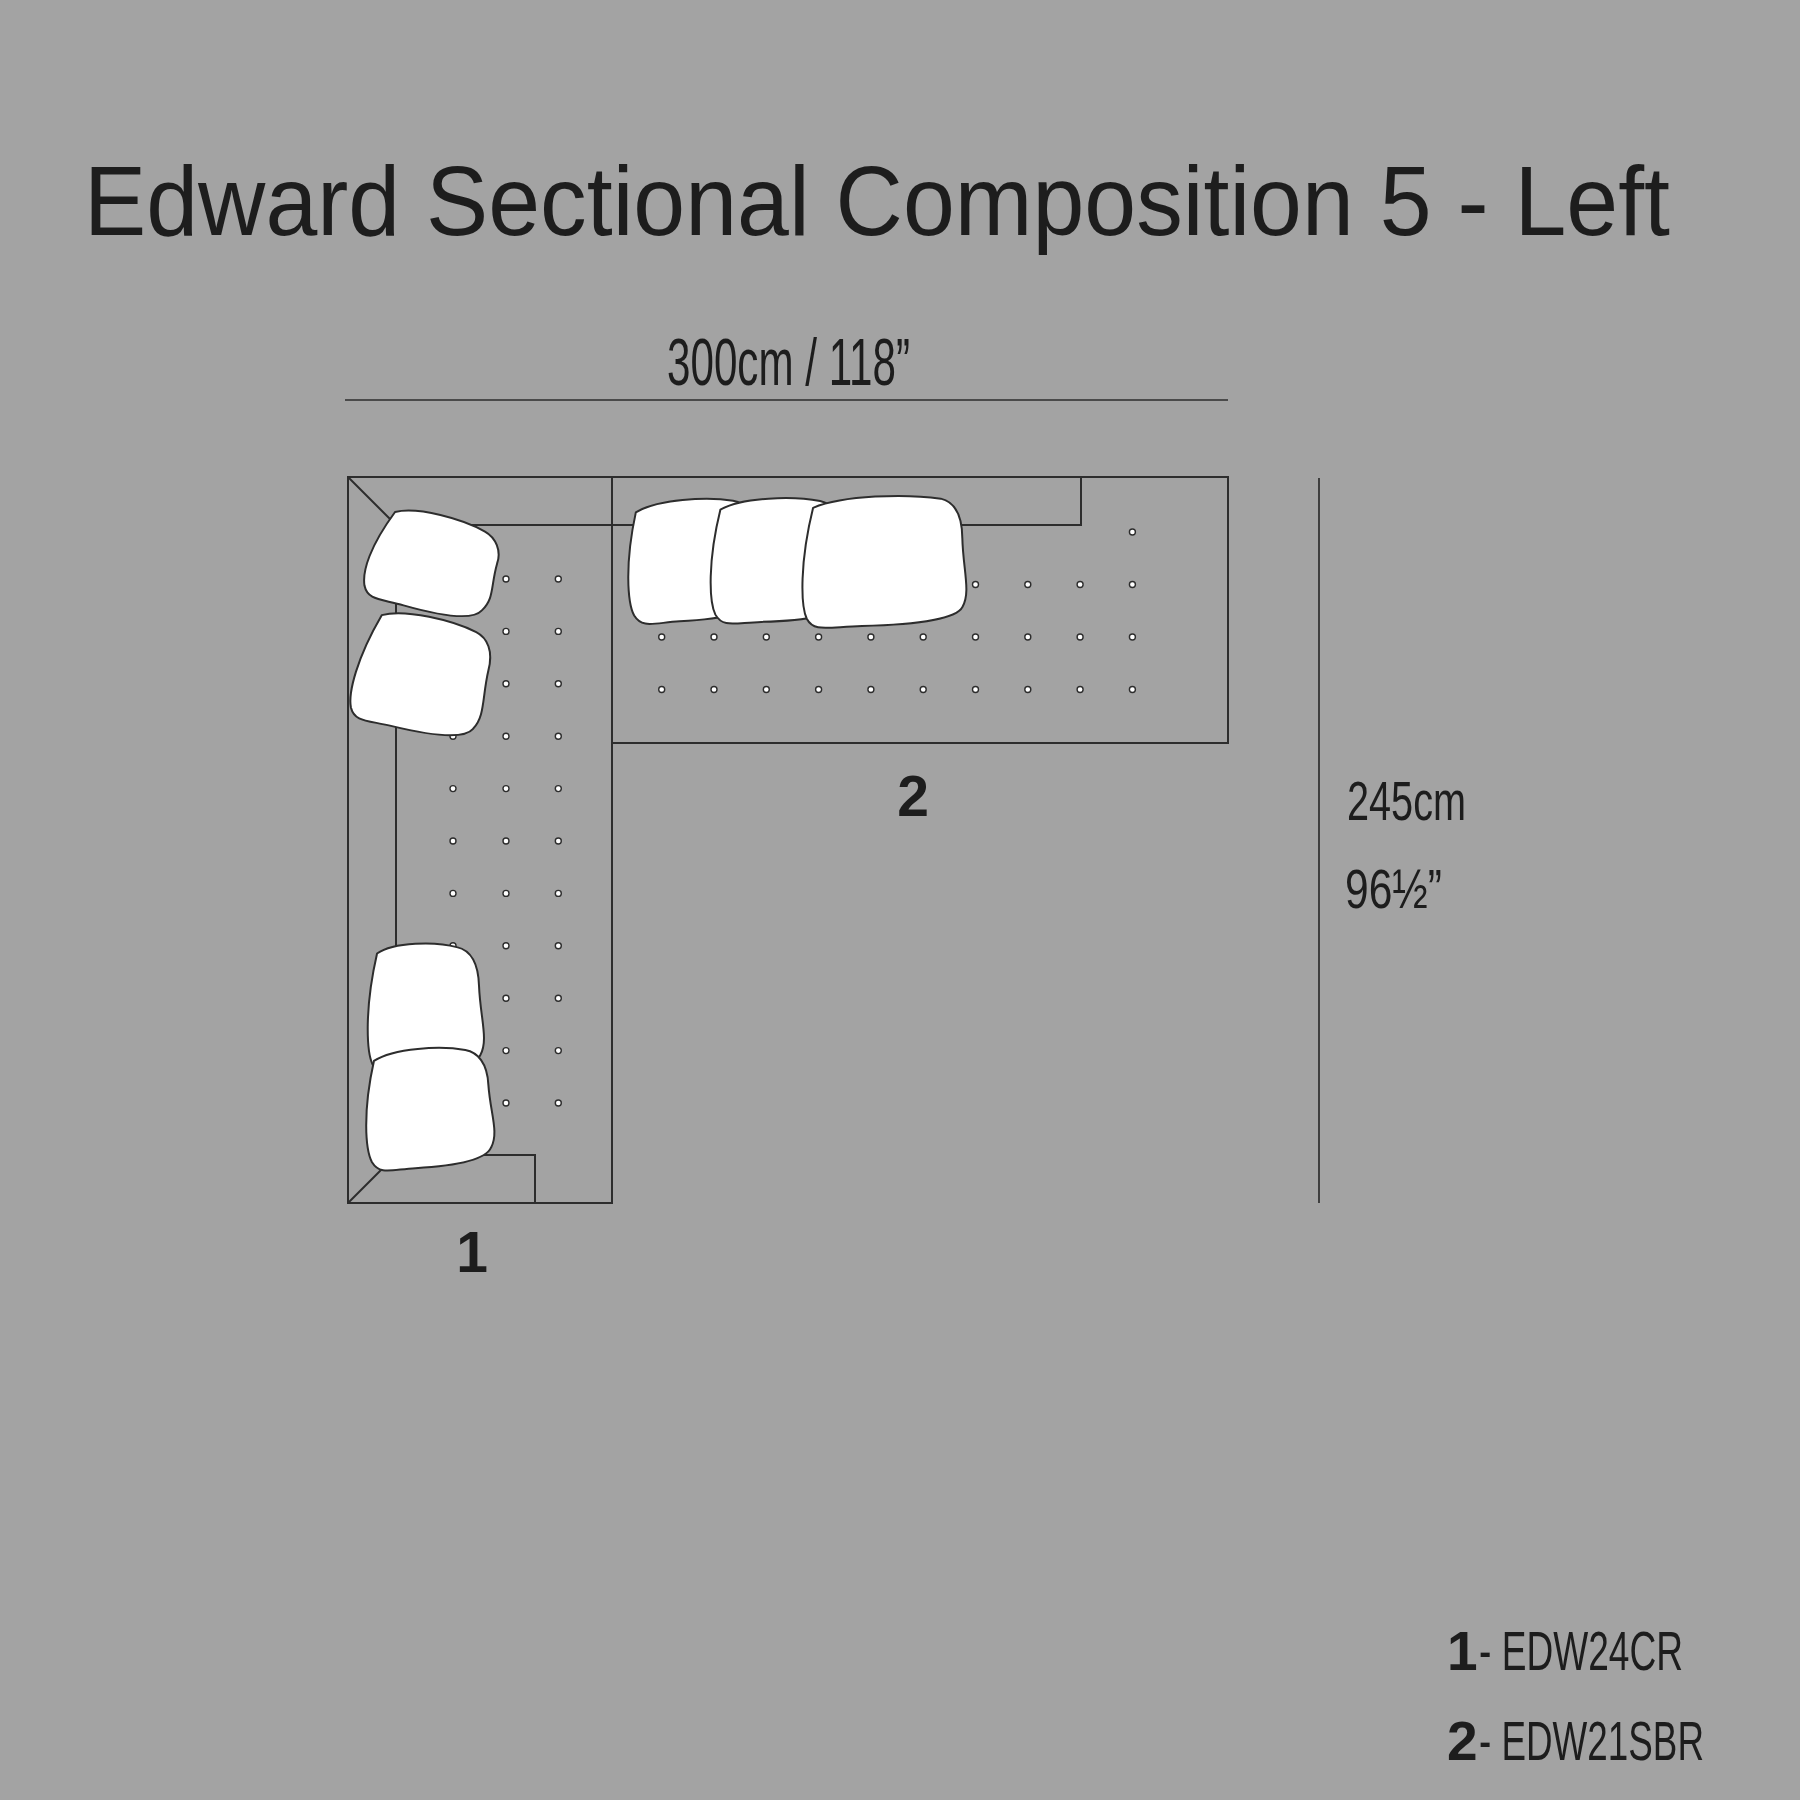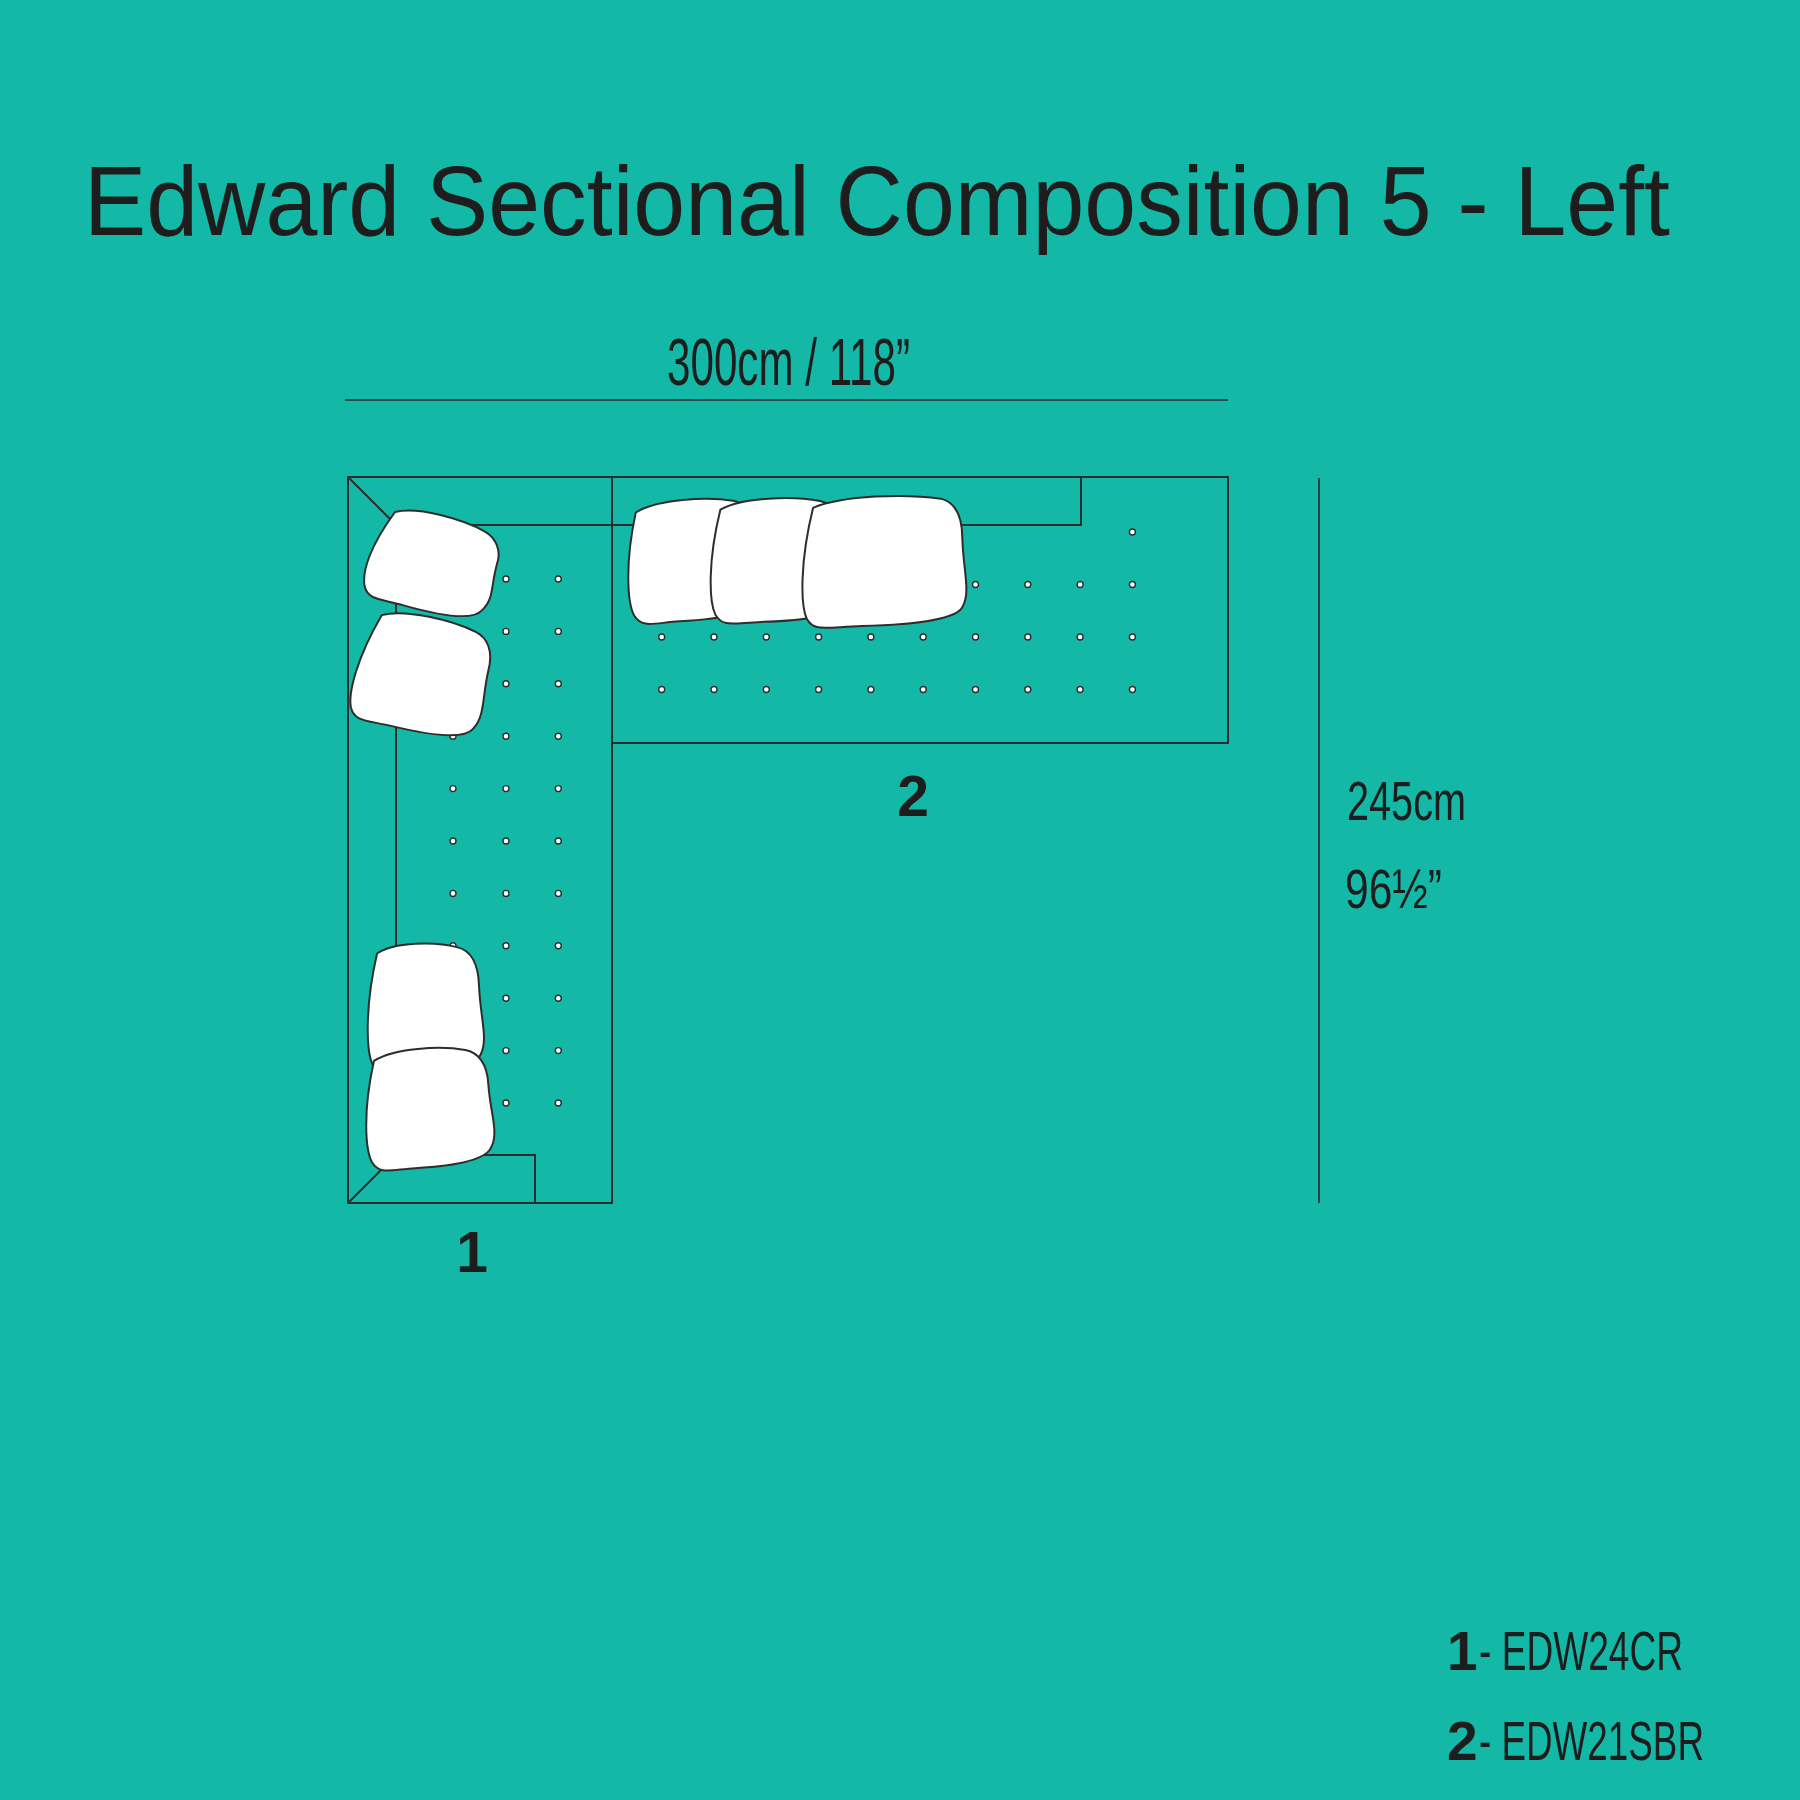--- a/index.html
+++ b/index.html
@@ -4,21 +4,21 @@
 <style>
   html, body {
     margin: 0;
     padding: 0;
     background: #ffffff;
   }
   .page {
     position: relative;
     width: 1800px;
     height: 1800px;
-    background: #14b8a6;
+    background: #a3a3a3;
     overflow: hidden;
     font-family: "Liberation Sans", sans-serif;
   }
   svg { display: block; }
   text {
     font-family: "Liberation Sans", sans-serif;
     fill: #1d1d1d;
   }
   .title-text { font-weight: 400; }
   .dim-text   { font-weight: 400; }

